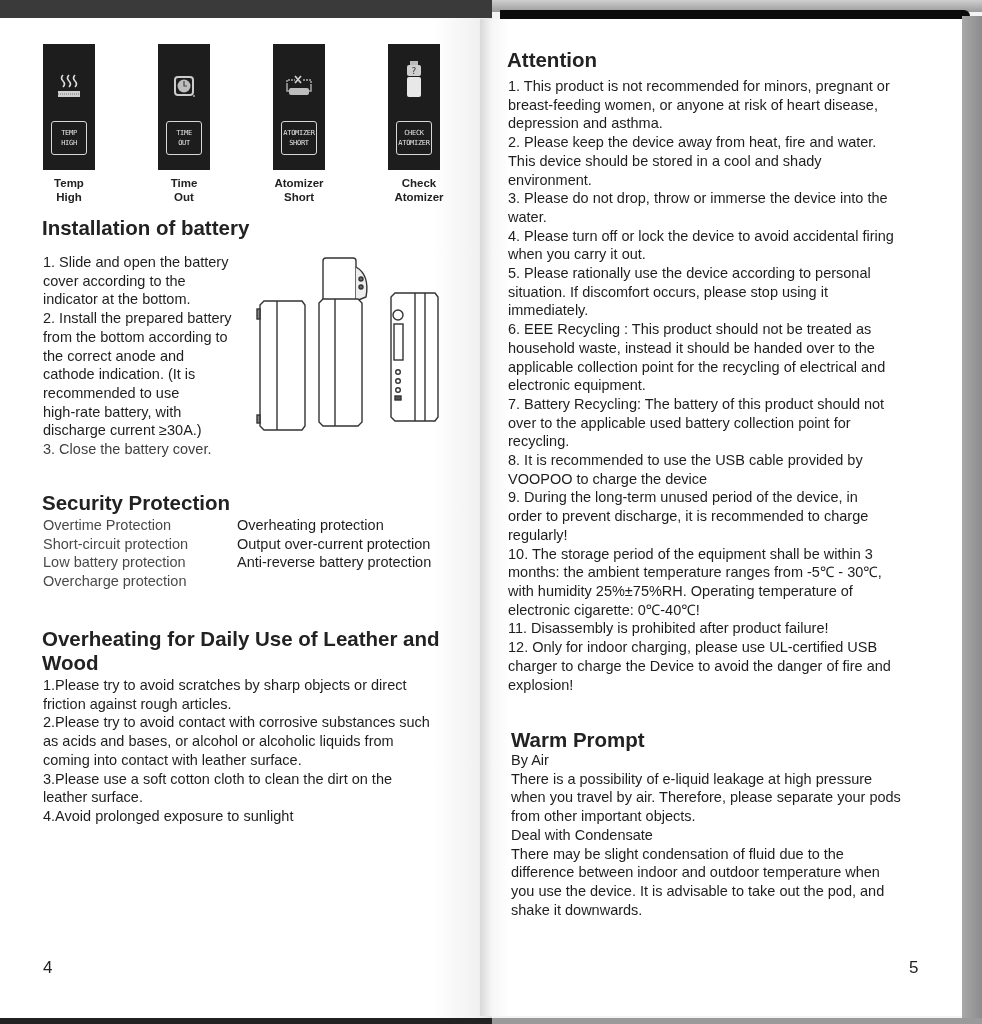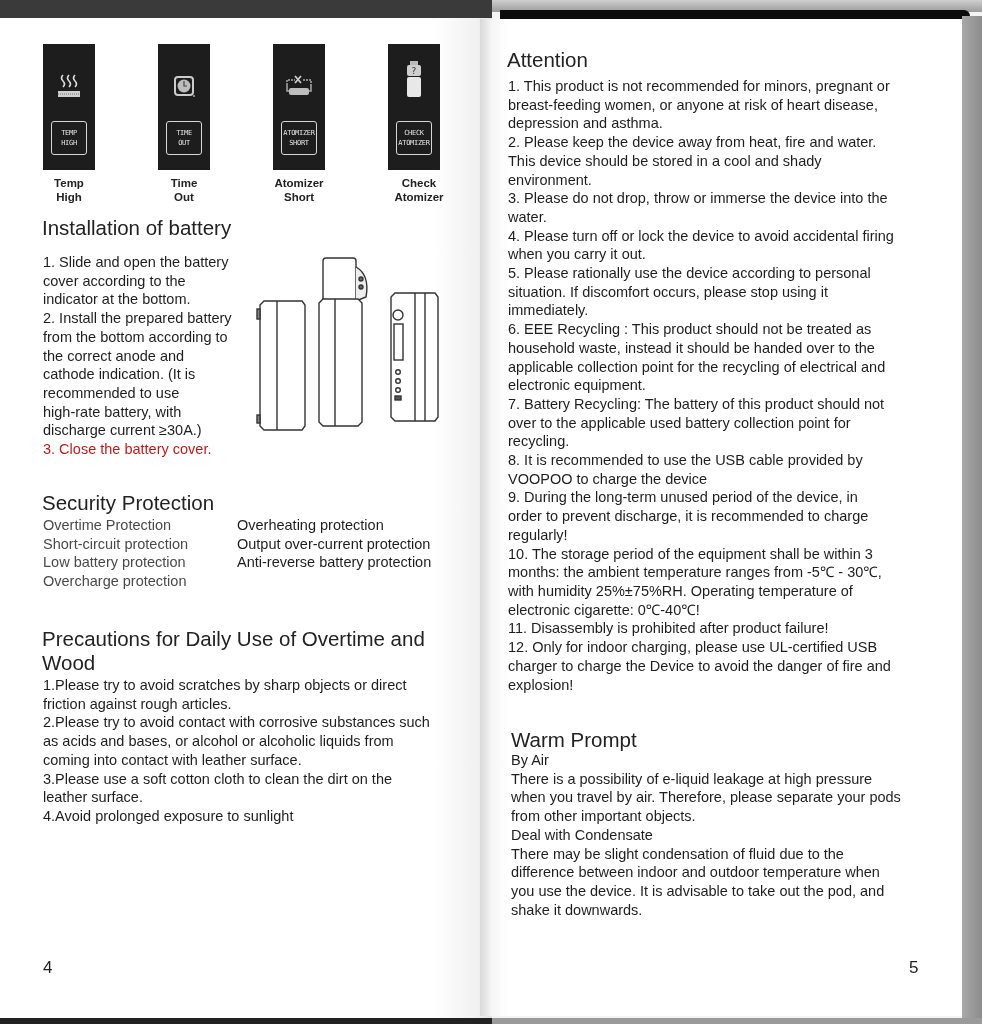--- a/index.html
+++ b/index.html
@@ -24,24 +24,24 @@
   .icon-panel { position: absolute; top: 44px; width: 52px; height: 126px; background: #1d1d1d; }
   .icon-panel .glyph { position: absolute; left: 0; right: 0; top: 24px; height: 36px; display: flex; align-items: center; justify-content: center; }
   .icon-panel .screen-label {
     position: absolute; left: 8px; right: 8px; top: 77px; height: 32px;
     border: 1.5px solid #d8d8d8; border-radius: 3px; color: #e6e6e6;
     font-family: "DejaVu Sans Mono", monospace; font-size: 7px; line-height: 10px;
     display: flex; flex-direction: column; align-items: center; justify-content: center; text-align: center; letter-spacing: -0.3px;
   }
   .icon-caption { position: absolute; top: 176px; width: 90px; text-align: center; font-weight: bold; font-size: 11.5px; line-height: 14px; color: #222; }
 
-  h2 { margin: 0; font-weight: normal; color: #222; position: absolute; font-size: 20.5px; line-height: 24px; }
+  h2 { margin: 0; font-weight: bold; color: #222; position: absolute; font-size: 20.5px; line-height: 24px; }
   .body-text { position: absolute; font-size: 14.5px; line-height: 18.7px; color: #1e1e1e; }
   .body-text p { margin: 0; }
-  .faded { color: #b91c1c; }
+  .faded { color: #404040; }
 
   .install-text { left: 43px; top: 253px; width: 210px; }
   .prot-col { position: absolute; font-size: 14.5px; line-height: 18.7px; }
   .prot-col div { white-space: nowrap; }
   .prot-left { left: 43px; top: 516px; color: #4a4a4a; }
   .prot-right { left: 237px; top: 516px; color: #1e1e1e; }
   .prec-text { left: 43px; top: 676px; width: 420px; }
 
   .attn-text { left: 508px; top: 77px; width: 420px; }
   .warm-text { left: 511px; top: 751px; width: 420px; }
@@ -194,21 +194,21 @@
   <div>Low battery protection</div>
   <div>Overcharge protection</div>
 </div>
 <div class="prot-col prot-right">
   <div>Overheating protection</div>
   <div>Output over-current protection</div>
   <div>Anti-reverse battery protection</div>
 </div>
 
 <h2 style="left:42px; top:627px;">
-  <div>Precautions for Daily Use of Overtime and</div>
+  <div>Overheating for Daily Use of Leather and</div>
   <div>Wood</div>
 </h2>
 <div class="body-text prec-text">
   <p>1.Please try to avoid scratches by sharp objects or direct</p>
   <p>friction against rough articles.</p>
   <p>2.Please try to avoid contact with corrosive substances such</p>
   <p>as acids and bases, or alcohol or alcoholic liquids from</p>
   <p>coming into contact with leather surface.</p>
   <p>3.Please use a soft cotton cloth to clean the dirt on the</p>
   <p>leather surface.</p>

